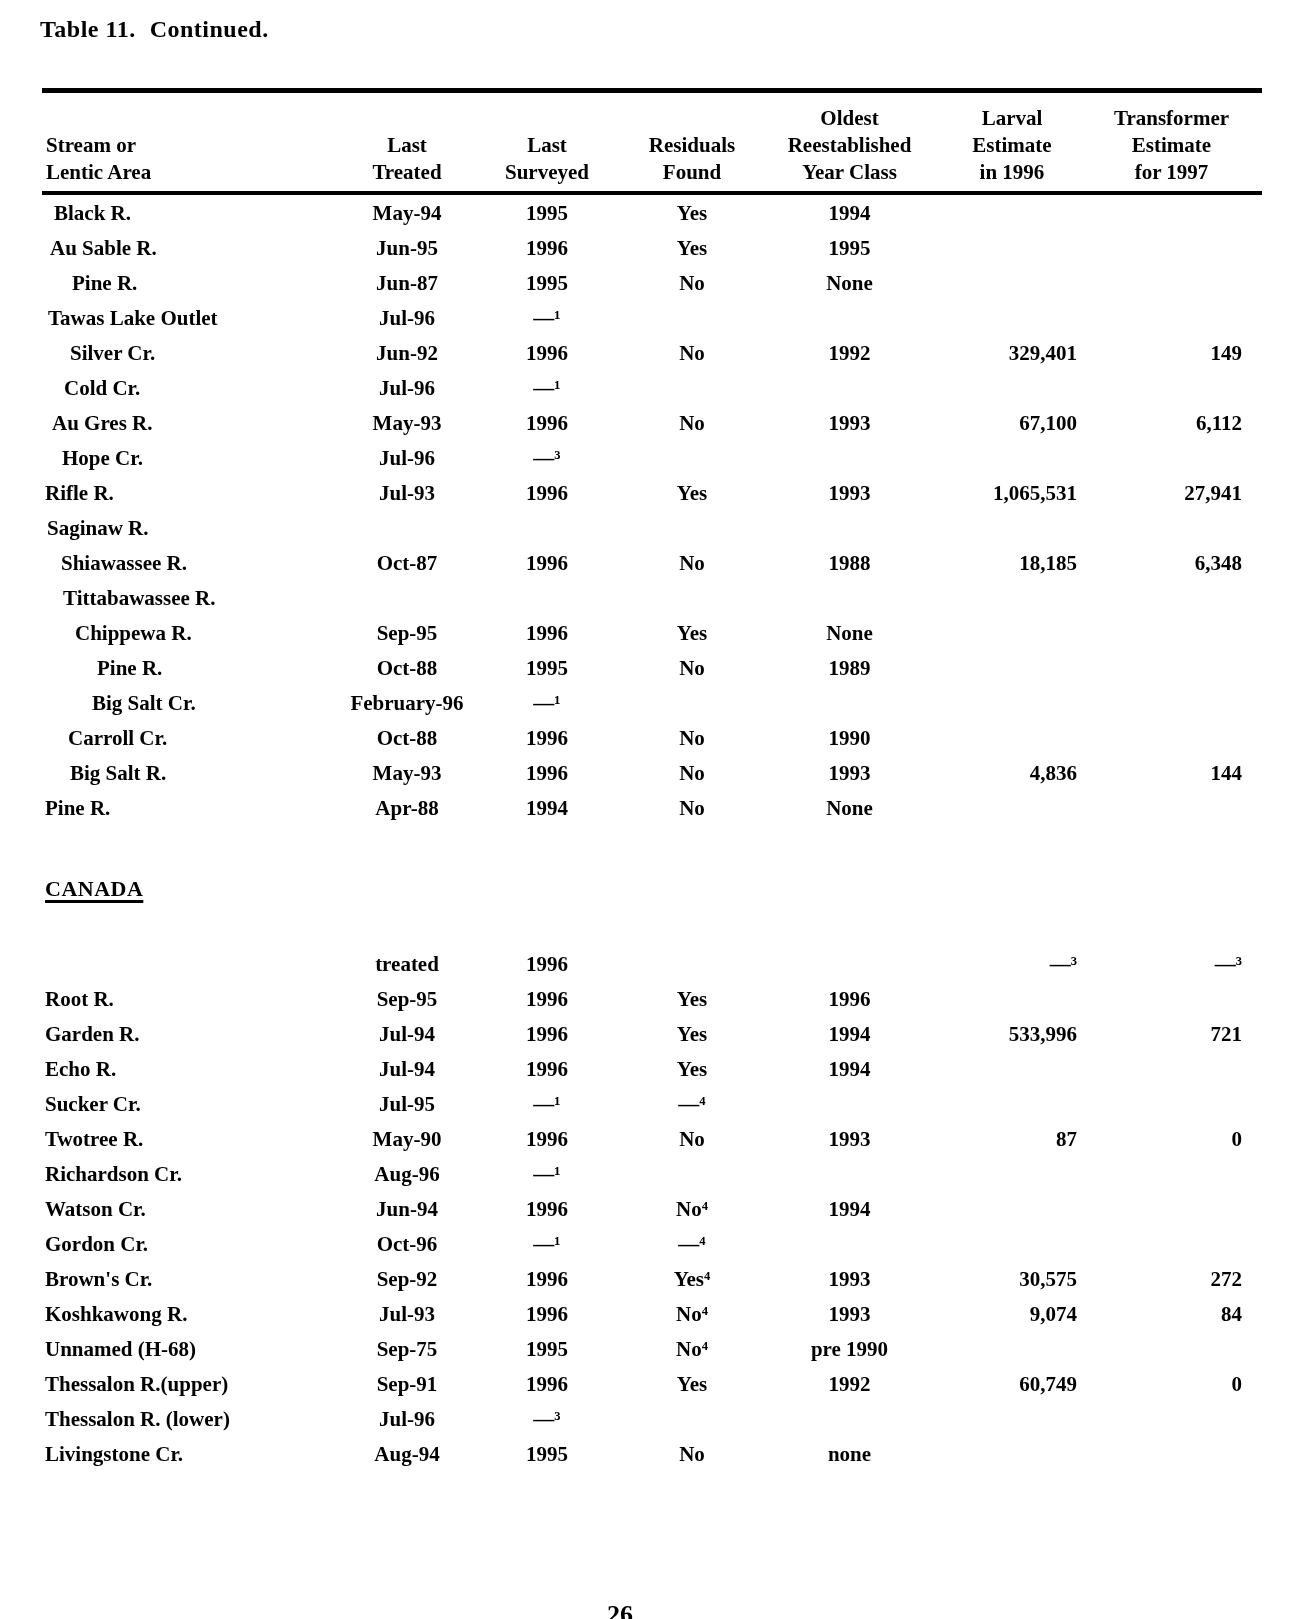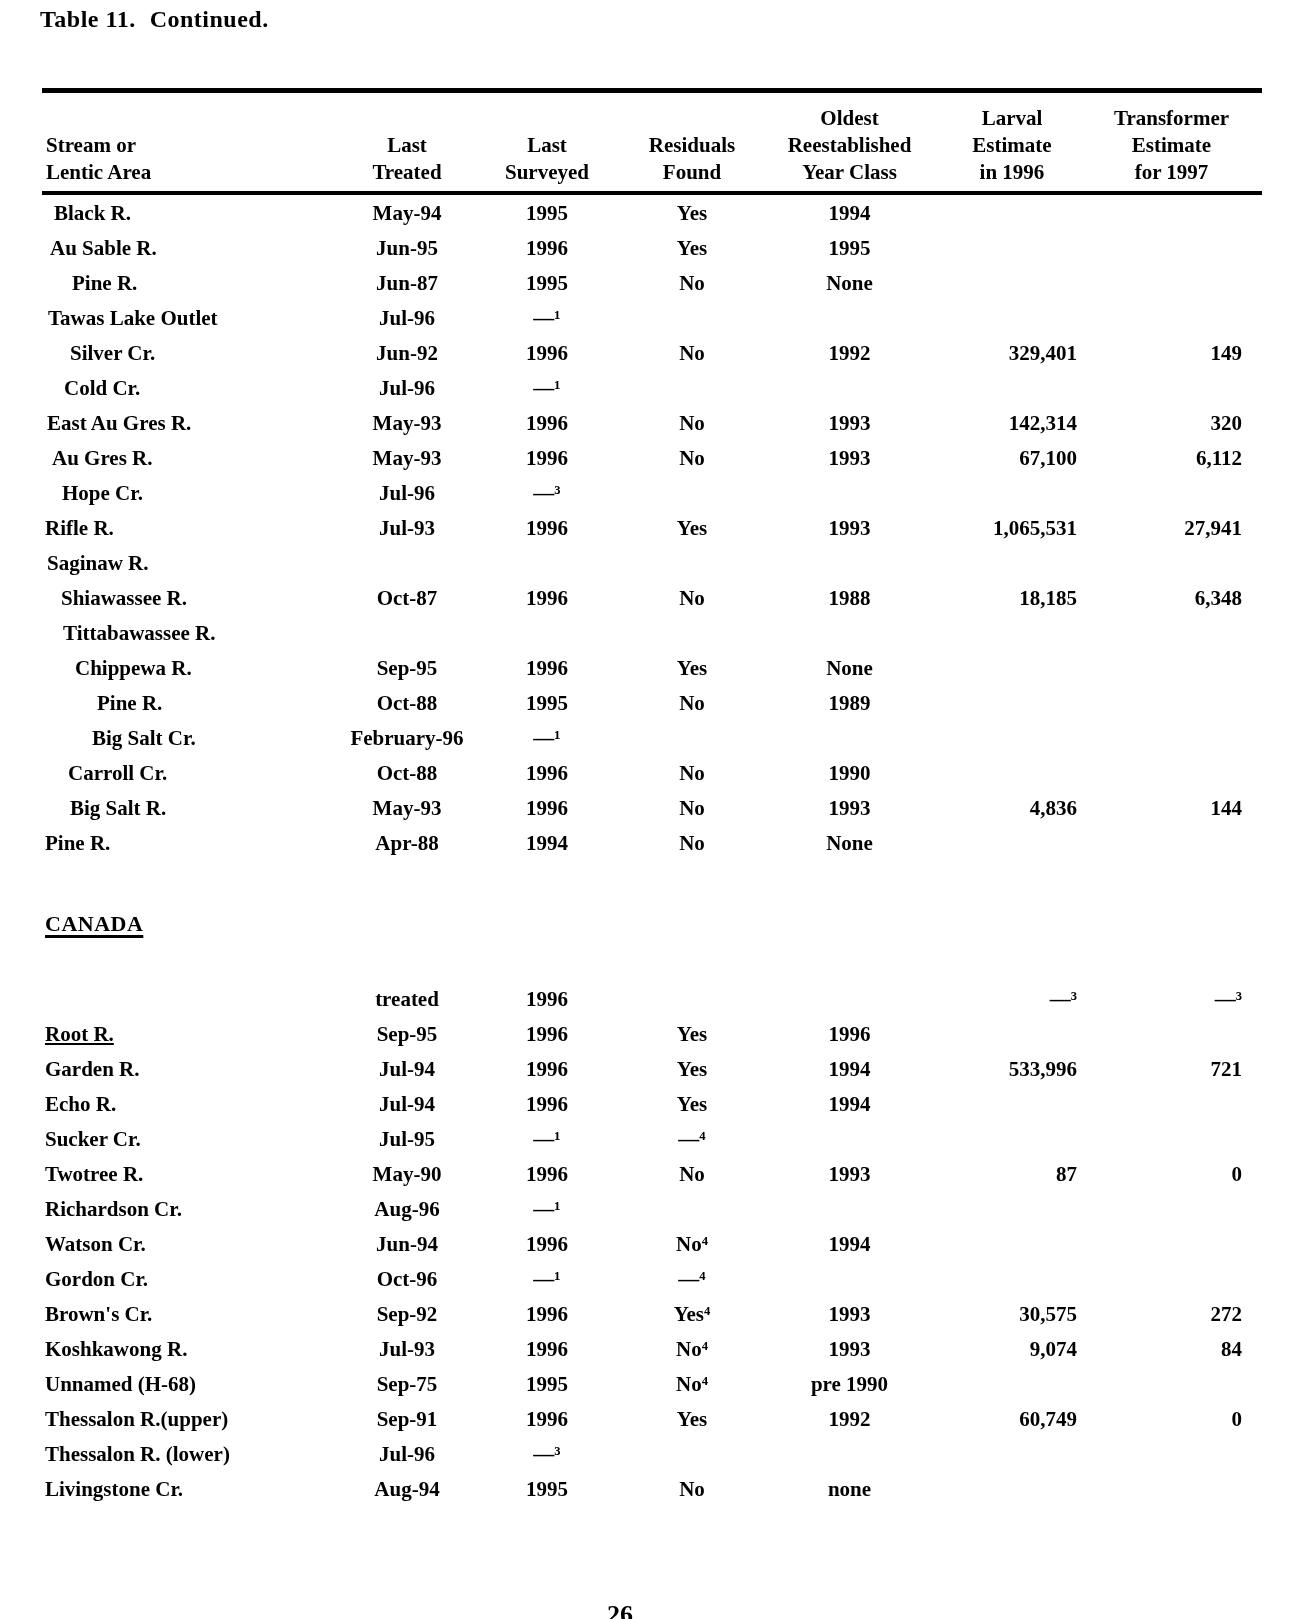--- a/index.html
+++ b/index.html
@@ -16,21 +16,21 @@
     color: #000000;
   }
   .page {
     position: absolute;
     inset: 0;
     overflow: hidden;
   }
   .title {
     position: absolute;
     left: 40px;
-    top: 6px;
+    top: 16px;
     font-size: 24px;
     font-weight: 700;
     letter-spacing: 0.5px;
   }
   .title .t-label { font-weight: 700; }
   .title .t-cont { margin-left: 14px; font-weight: 700; }
 
   table.main {
     position: absolute;
     left: 42px;
@@ -220,29 +220,20 @@
         <tr>
           <td class="c-stream" style="padding-left: 22px;">Cold Cr.</td>
           <td class="c-treated">Jul-96</td>
           <td class="c-surveyed">—¹</td>
           <td class="c-residuals"></td>
           <td class="c-yearclass"></td>
           <td class="c-larval"></td>
           <td class="c-transformer"></td>
         </tr>
         <tr>
-          <td class="c-stream" style="padding-left: 5px;">East Au Gres R.</td>
-          <td class="c-treated">May-93</td>
-          <td class="c-surveyed">1996</td>
-          <td class="c-residuals">No</td>
-          <td class="c-yearclass">1993</td>
-          <td class="c-larval">142,314</td>
-          <td class="c-transformer">320</td>
-        </tr>
-        <tr>
           <td class="c-stream" style="padding-left: 10px;">Au Gres R.</td>
           <td class="c-treated">May-93</td>
           <td class="c-surveyed">1996</td>
           <td class="c-residuals">No</td>
           <td class="c-yearclass">1993</td>
           <td class="c-larval">67,100</td>
           <td class="c-transformer">6,112</td>
         </tr>
         <tr>
           <td class="c-stream" style="padding-left: 20px;">Hope Cr.</td>
@@ -355,21 +346,21 @@
         <tr>
           <td class="c-stream" style="padding-left: 3px;"></td>
           <td class="c-treated">treated</td>
           <td class="c-surveyed">1996</td>
           <td class="c-residuals"></td>
           <td class="c-yearclass"></td>
           <td class="c-larval">—³</td>
           <td class="c-transformer">—³</td>
         </tr>
         <tr>
-          <td class="c-stream" style="padding-left: 3px; text-decoration: underline;">Root R.</td>
+          <td class="c-stream" style="padding-left: 3px;">Root R.</td>
           <td class="c-treated">Sep-95</td>
           <td class="c-surveyed">1996</td>
           <td class="c-residuals">Yes</td>
           <td class="c-yearclass">1996</td>
           <td class="c-larval"></td>
           <td class="c-transformer"></td>
         </tr>
         <tr>
           <td class="c-stream" style="padding-left: 3px;">Garden R.</td>
           <td class="c-treated">Jul-94</td>

